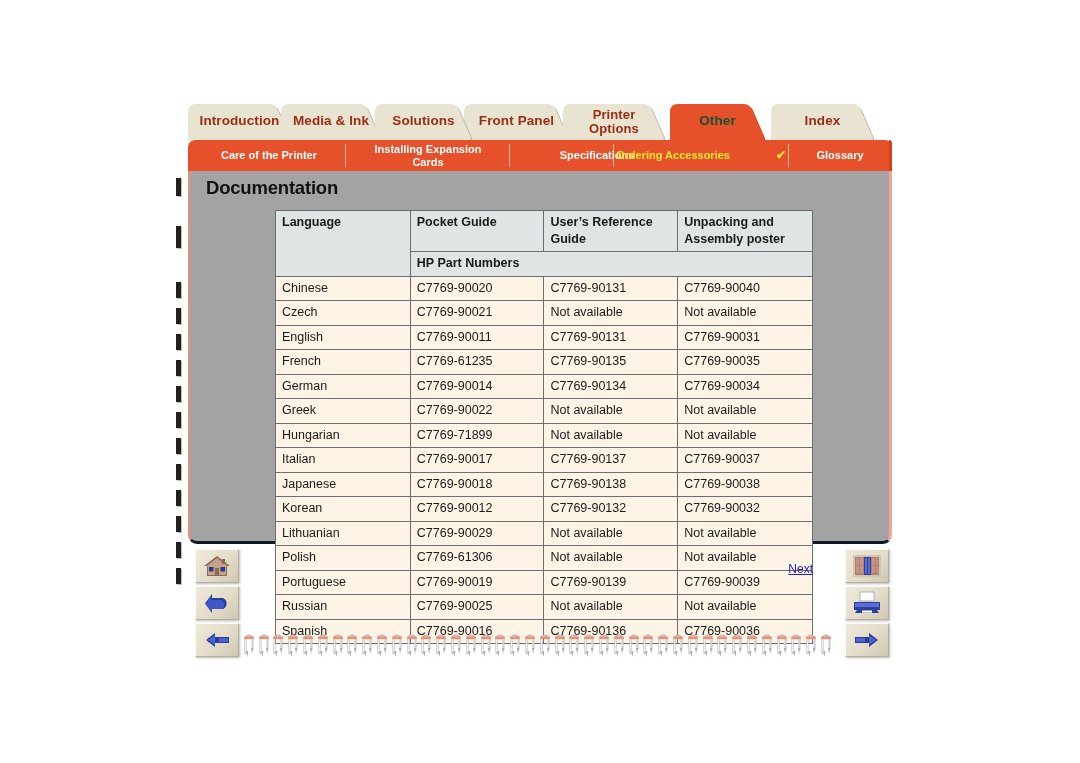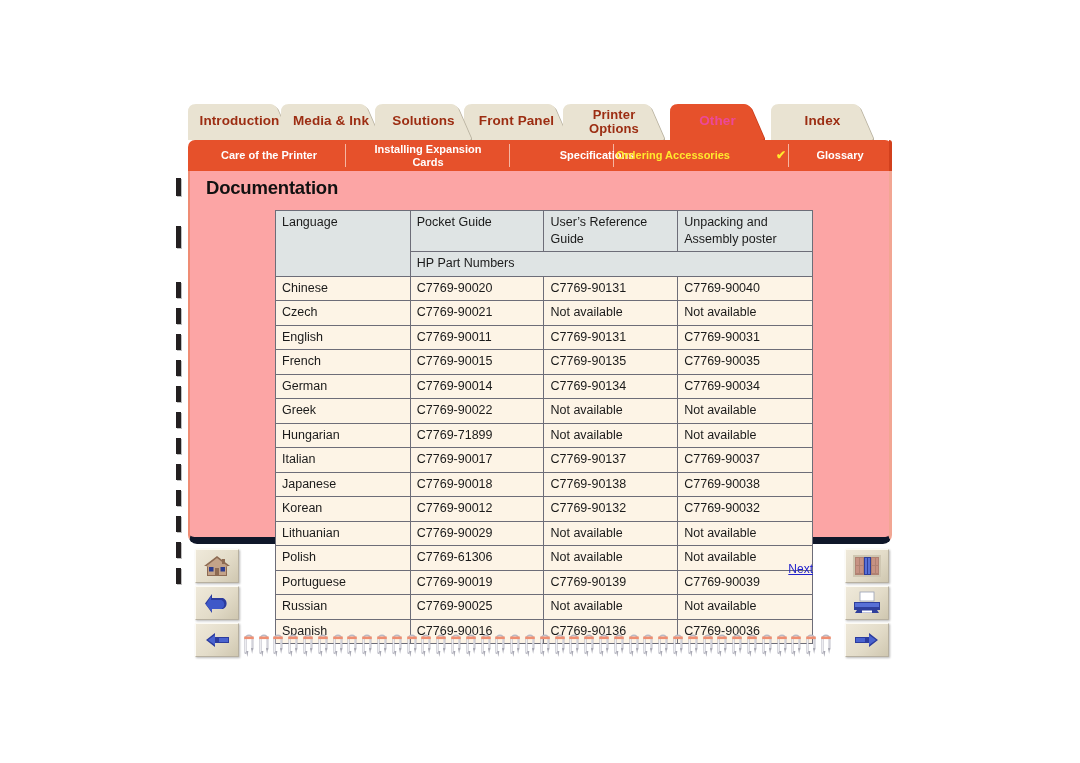--- a/index.html
+++ b/index.html
@@ -55,21 +55,21 @@
     position: absolute; left: 0; top: 0; width: 100%; height: 100%;
     z-index: 0;
   }
   .tab .tab-lbl { position: relative; z-index: 2; }
 
   .tab.inactive .fill { fill: #e9e3d2; }
   .tab.inactive .edge { fill: #b9b2a0; }
   .tab.inactive { color: #9c2d12; }
   .tab.active .fill { fill: #e6512b; }
   .tab.active .edge { fill: #c93d1c; }
-  .tab.active { color: #ec4899; }
+  .tab.active { color: #14532d; }
 
   
   #subtab-bar {
     position: absolute;
     left: 188px; top: 140px;
     width: 704px; height: 31px;
     background: #e6512b;
     border-radius: 7px 7px 0 0;
   }
   #subtab-bar::after {
@@ -93,23 +93,23 @@
     background: #f5b6a2;
     z-index: 1;
   }
   .check { margin-left: 7px; font-size: 12px; }
 
   
   #page {
     position: absolute;
     left: 188px; top: 171px;
     width: 704px; height: 373px;
-    background: #fca5a5;
+    background: #a3a3a3;
     border-right: 3px solid #f2a693;
-    border-bottom: 7px solid #0f172a;
+    border-bottom: 3px solid #0f172a;
     border-left: 2px solid #ef8c74;
     border-radius: 0 0 9px 9px;
   }
   #page-title {
     position: absolute;
     left: 16px; top: 6px;
     font-size: 18.5px; font-weight: bold; color: #111111;
     letter-spacing: -0.2px;
   }
 
@@ -126,21 +126,21 @@
   #doc-table th, #doc-table td {
     border: 1px solid #6d6d78;
     padding: 3px 6px 4px 6px;
     text-align: left;
     vertical-align: top;
     line-height: 1.32;
     font-weight: normal;
   }
   #doc-table thead th {
     background: #dfe4e4;
-    font-weight: normal;
+    font-weight: bold;
     font-size: 12.5px;
   }
   #doc-table thead th.lang-head { vertical-align: top; }
   #doc-table tbody td { height: 20px; }
   col.c1 { width: 135px; }
   col.c2 { width: 134px; }
   col.c3 { width: 134px; }
   col.c4 { width: 135px; }
 
   #next-link-wrap {
@@ -241,21 +241,21 @@
             <td>Not available</td>
           </tr>
           <tr>
             <td>English</td>
             <td>C7769-90011</td>
             <td>C7769-90131</td>
             <td>C7769-90031</td>
           </tr>
           <tr>
             <td>French</td>
-            <td>C7769-90015</td>
+            <td>C7769-61235</td>
             <td>C7769-90135</td>
             <td>C7769-90035</td>
           </tr>
           <tr>
             <td>German</td>
             <td>C7769-90014</td>
             <td>C7769-90134</td>
             <td>C7769-90034</td>
           </tr>
           <tr>

